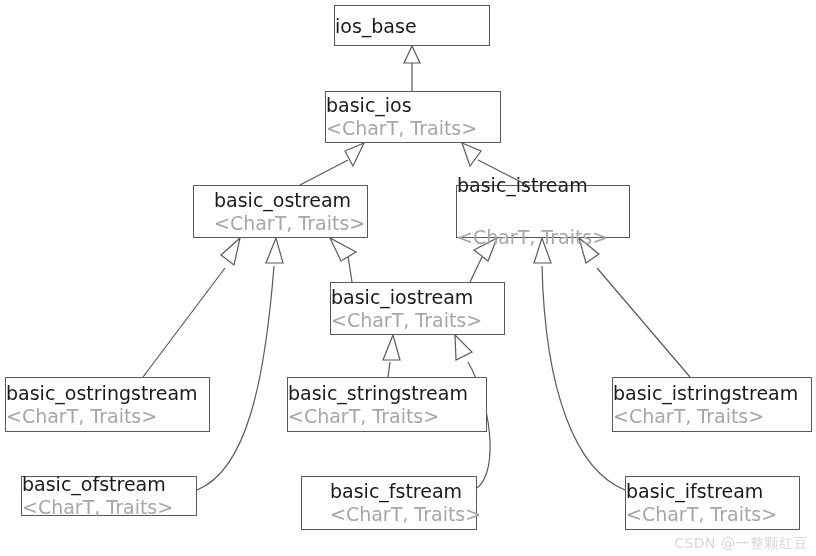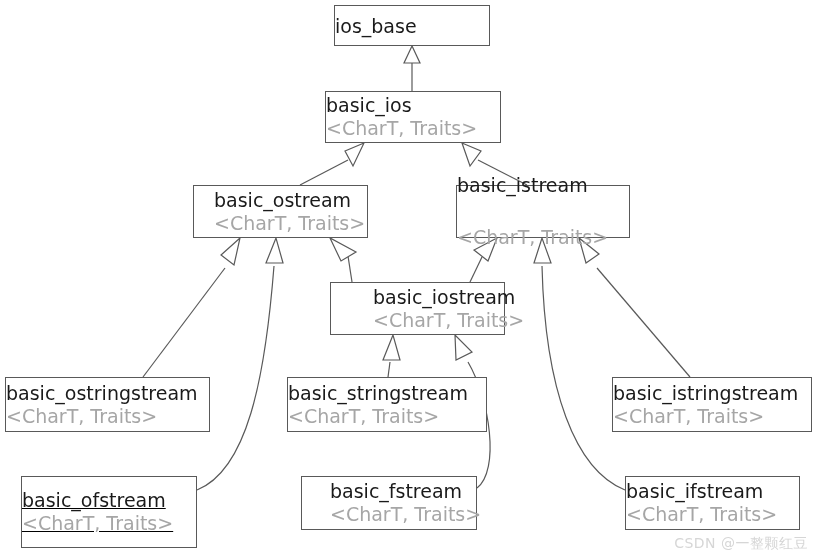--- a/index.html
+++ b/index.html
@@ -138,41 +138,41 @@
   <div class="uml-class-box" style="left:193px; top:185px; width:175px; height:53px;padding-left:20px;">
     <span class="class-name">basic_ostream</span>
     <span class="class-template">&lt;CharT, Traits&gt;</span>
   </div>
 
   <div class="uml-class-box" style="left:456px; top:185px; width:174px; height:53px;gap:29px;">
     <span class="class-name">basic_istream</span>
     <span class="class-template">&lt;CharT, Traits&gt;</span>
   </div>
 
-  <div class="uml-class-box" style="left:330px; top:282px; width:175px; height:53px;padding-left:42px;">
+  <div class="uml-class-box" style="left:330px; top:282px; width:175px; height:53px;">
     <span class="class-name">basic_iostream</span>
     <span class="class-template">&lt;CharT, Traits&gt;</span>
   </div>
 
   <div class="uml-class-box" style="left:5px; top:377px; width:205px; height:55px;">
     <span class="class-name">basic_ostringstream</span>
     <span class="class-template">&lt;CharT, Traits&gt;</span>
   </div>
 
   <div class="uml-class-box" style="left:287px; top:377px; width:200px; height:55px;">
     <span class="class-name">basic_stringstream</span>
     <span class="class-template">&lt;CharT, Traits&gt;</span>
   </div>
 
   <div class="uml-class-box" style="left:612px; top:377px; width:200px; height:55px;">
     <span class="class-name">basic_istringstream</span>
     <span class="class-template">&lt;CharT, Traits&gt;</span>
   </div>
 
-  <div class="uml-class-box" style="left:21px; top:476px; width:176px; height:72px;text-decoration:underline;">
+  <div class="uml-class-box" style="left:21px; top:476px; width:176px; height:40px;">
     <span class="class-name">basic_ofstream</span>
     <span class="class-template">&lt;CharT, Traits&gt;</span>
   </div>
 
   <div class="uml-class-box" style="left:301px; top:476px; width:176px; height:54px;padding-left:28px;">
     <span class="class-name">basic_fstream</span>
     <span class="class-template">&lt;CharT, Traits&gt;</span>
   </div>
 
   <div class="uml-class-box" style="left:625px; top:476px; width:175px; height:54px;">

